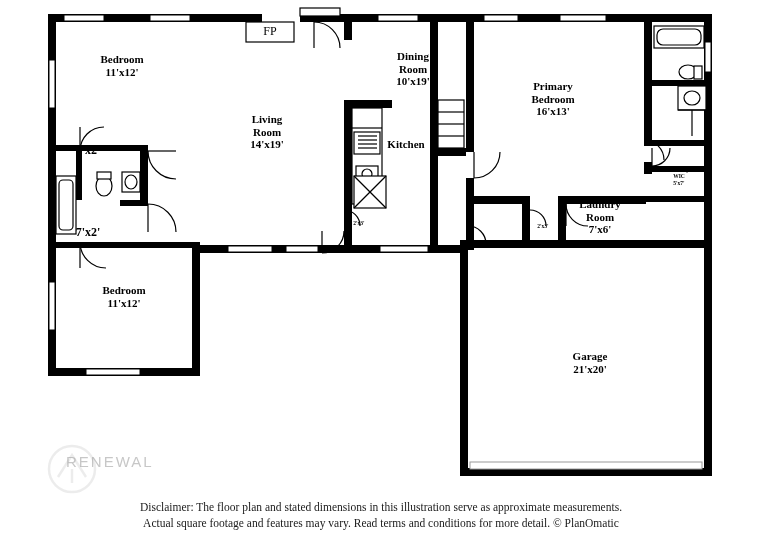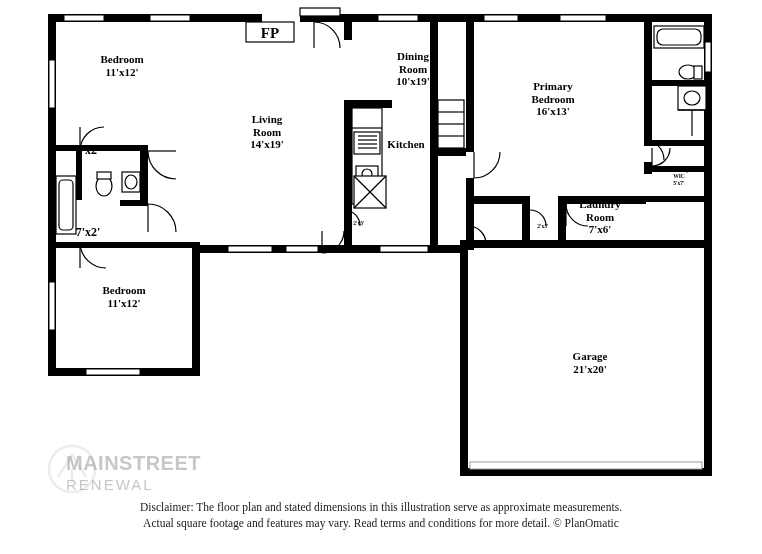--- a/index.html
+++ b/index.html
@@ -27,21 +27,21 @@
     font-family: "Liberation Serif", serif;
     color: #000000;
     line-height: 1.15;
     white-space: pre-line;
     font-weight: bold;
   }
   .rm-name { font-size: 11px; font-weight: bold; }
   .rm-dim  { font-size: 11px; font-weight: bold; }
   .small   { font-size: 12px; font-weight: bold; }
   .tiny    { font-size: 5.5px; font-weight: bold; }
-  .fp      { font-size: 15px; font-weight: bold; }
+  .fp      { font-size: 12px; font-weight: normal; }
 
   .disclaimer {
     position: absolute;
     left: 0;
     width: 762px;
     text-align: center;
     font-size: 11.5px;
     font-family: "Liberation Serif", serif;
     color: #1a1a1a;
     line-height: 1.35;
@@ -262,18 +262,17 @@
     <div class="label tiny" style="left: 503px; top: 223px; width: 80px;">2'x3'</div>
     <div class="label fp" style="left: 230px; top: 25px; width: 80px;">FP</div>
   </div>
 
 <svg class="wm" viewBox="0 0 300 52">
   <circle cx="26" cy="26" r="23" fill="none" stroke="#9a9a9a" stroke-width="2.5"></circle>
   <path d="M12 34 L26 12 L40 34" fill="none" stroke="#9a9a9a" stroke-width="2.5"></path>
   <path d="M26 26 L26 40" fill="none" stroke="#9a9a9a" stroke-width="2.5"></path>
 </svg>
 <div class="wm-text">
-  <div class="wm-main">MAINSTREET</div>
   <div class="wm-sub">RENEWAL</div>
 </div>
 
 <div class="disclaimer" style="top:500px;">Disclaimer: The floor plan and stated dimensions in this illustration serve as approximate measurements.</div>
 <div class="disclaimer" style="top:516px;">Actual square footage and features may vary. Read terms and conditions for more detail. © PlanOmatic</div>
 
 </body></html>

